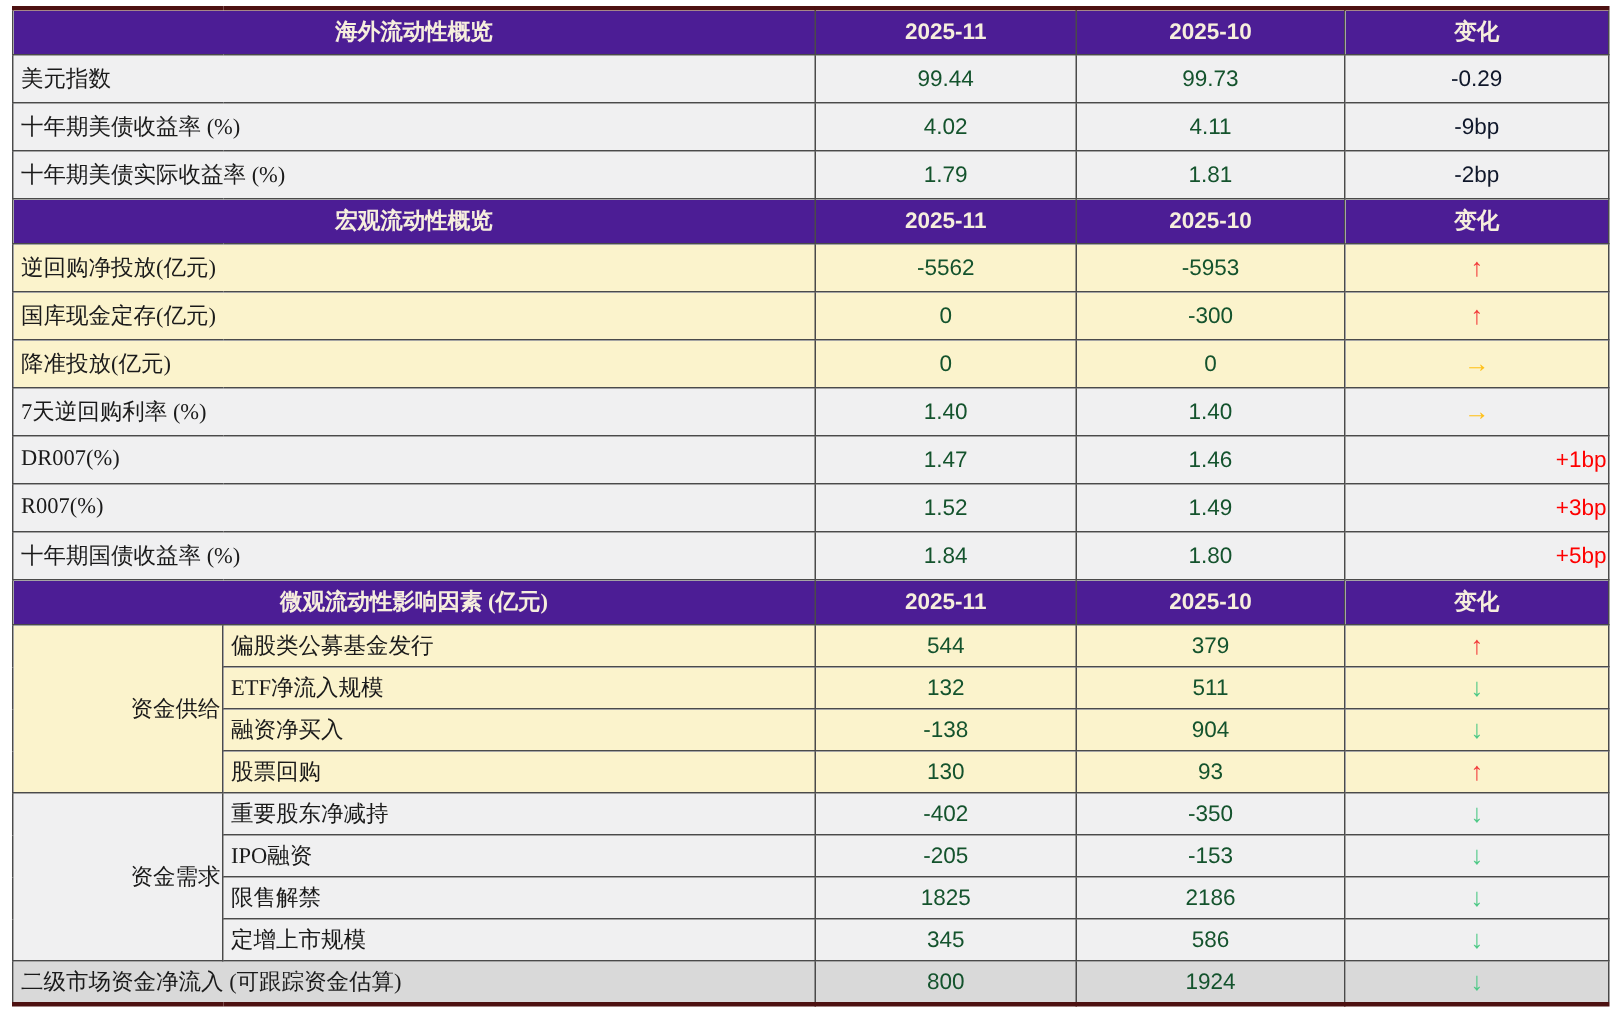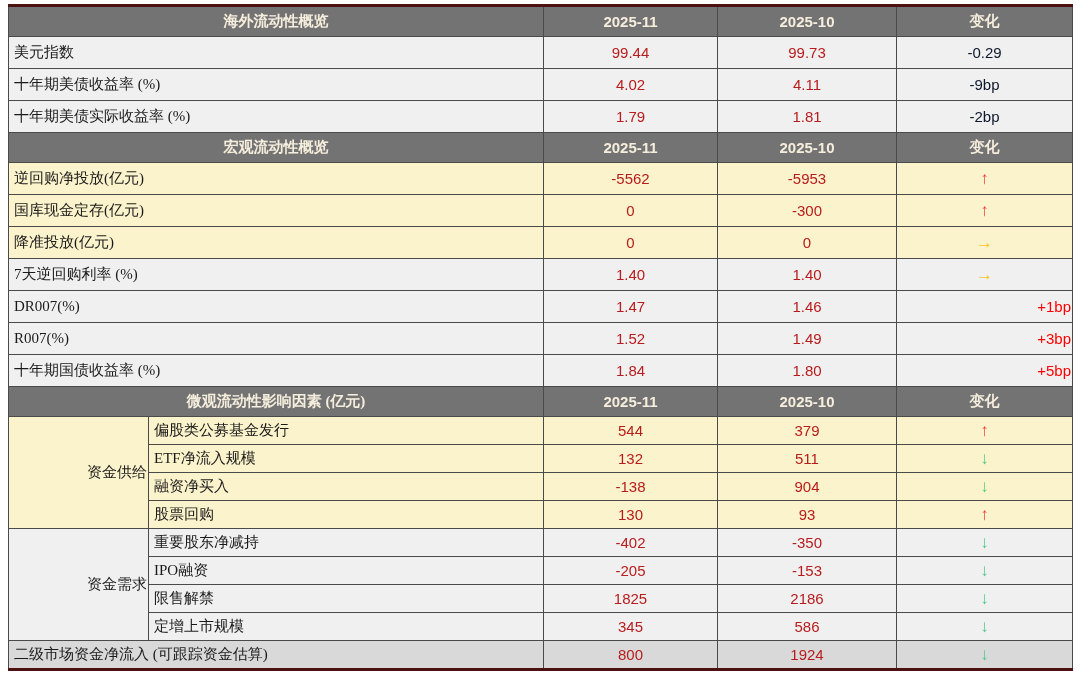--- a/index.html
+++ b/index.html
@@ -2,28 +2,28 @@
 <html><head>
 <meta charset="utf-8">
 <style>
   html,body{margin:0;padding:0;background:#ffffff;width:1080px;height:684px;overflow:hidden;}
   body{font-family:"Liberation Sans","DejaVu Sans",sans-serif;}
   .page{padding:4px 8px 0 8px;}
   .table-title{color:#c0504d;font-weight:bold;font-size:16px;font-family:"Liberation Sans","DejaVu Sans",sans-serif;padding:2px 0 3px 0;letter-spacing:0.5px;}
   table.liq{border-collapse:collapse;table-layout:fixed;width:1064px;border-top:3px solid #4d1111;border-bottom:3px solid #4d1111;}
   td{border:1px solid #4a4a4a;overflow:hidden;white-space:nowrap;vertical-align:middle;}
   
-  tr.sec td{background:#737373;color:#f6eedd;font-weight:bold;height:27px;text-align:center;font-size:15px;font-family:"Liberation Serif","DejaVu Serif",serif;}
+  tr.sec td{background:#4c1d95;color:#f6eedd;font-weight:bold;height:27px;text-align:center;font-size:15px;font-family:"Liberation Serif","DejaVu Serif",serif;}
   tr.sec td.col-h{font-family:"Liberation Sans","DejaVu Sans",sans-serif;margin-top:35px;}
   
   tr.h30 td{height:29px;}
   tr.h26 td{height:25px;}
   td.label{text-align:left;padding-left:5px;font-size:15px;color:#1a1a1a;font-family:"Liberation Serif","DejaVu Serif",serif;}
   td.group{text-align:right;font-size:15px;color:#1a1a1a;font-family:"Liberation Serif","DejaVu Serif",serif;}
-  td.val{text-align:center;font-family:"Liberation Sans","DejaVu Sans",sans-serif;font-size:15px;color:#b91c1c;}
+  td.val{text-align:center;font-family:"Liberation Sans","DejaVu Sans",sans-serif;font-size:15px;color:#14532d;}
   tr.r-yellow td{background:#fbf3cc;margin-left:28px;}
   tr.r-gray td{background:#f0f0f1;}
   tr.r-summary td{background:#d9d9d9;}
   td.g-yellow{background:#fbf3cc;}
   td.g-gray{background:#f0f0f1;}
   
   td.chg[data-dir="neg"]{color:#0f172a;}
   td.chg[data-dir="pos"]{color:#fe0000;text-align:right;}
   td.chg[data-dir="up"]{color:#f23b3b;font-weight:bold;font-size:17px;}
   td.chg[data-dir="down"]{color:#4fc987;font-weight:bold;font-size:17px;}

